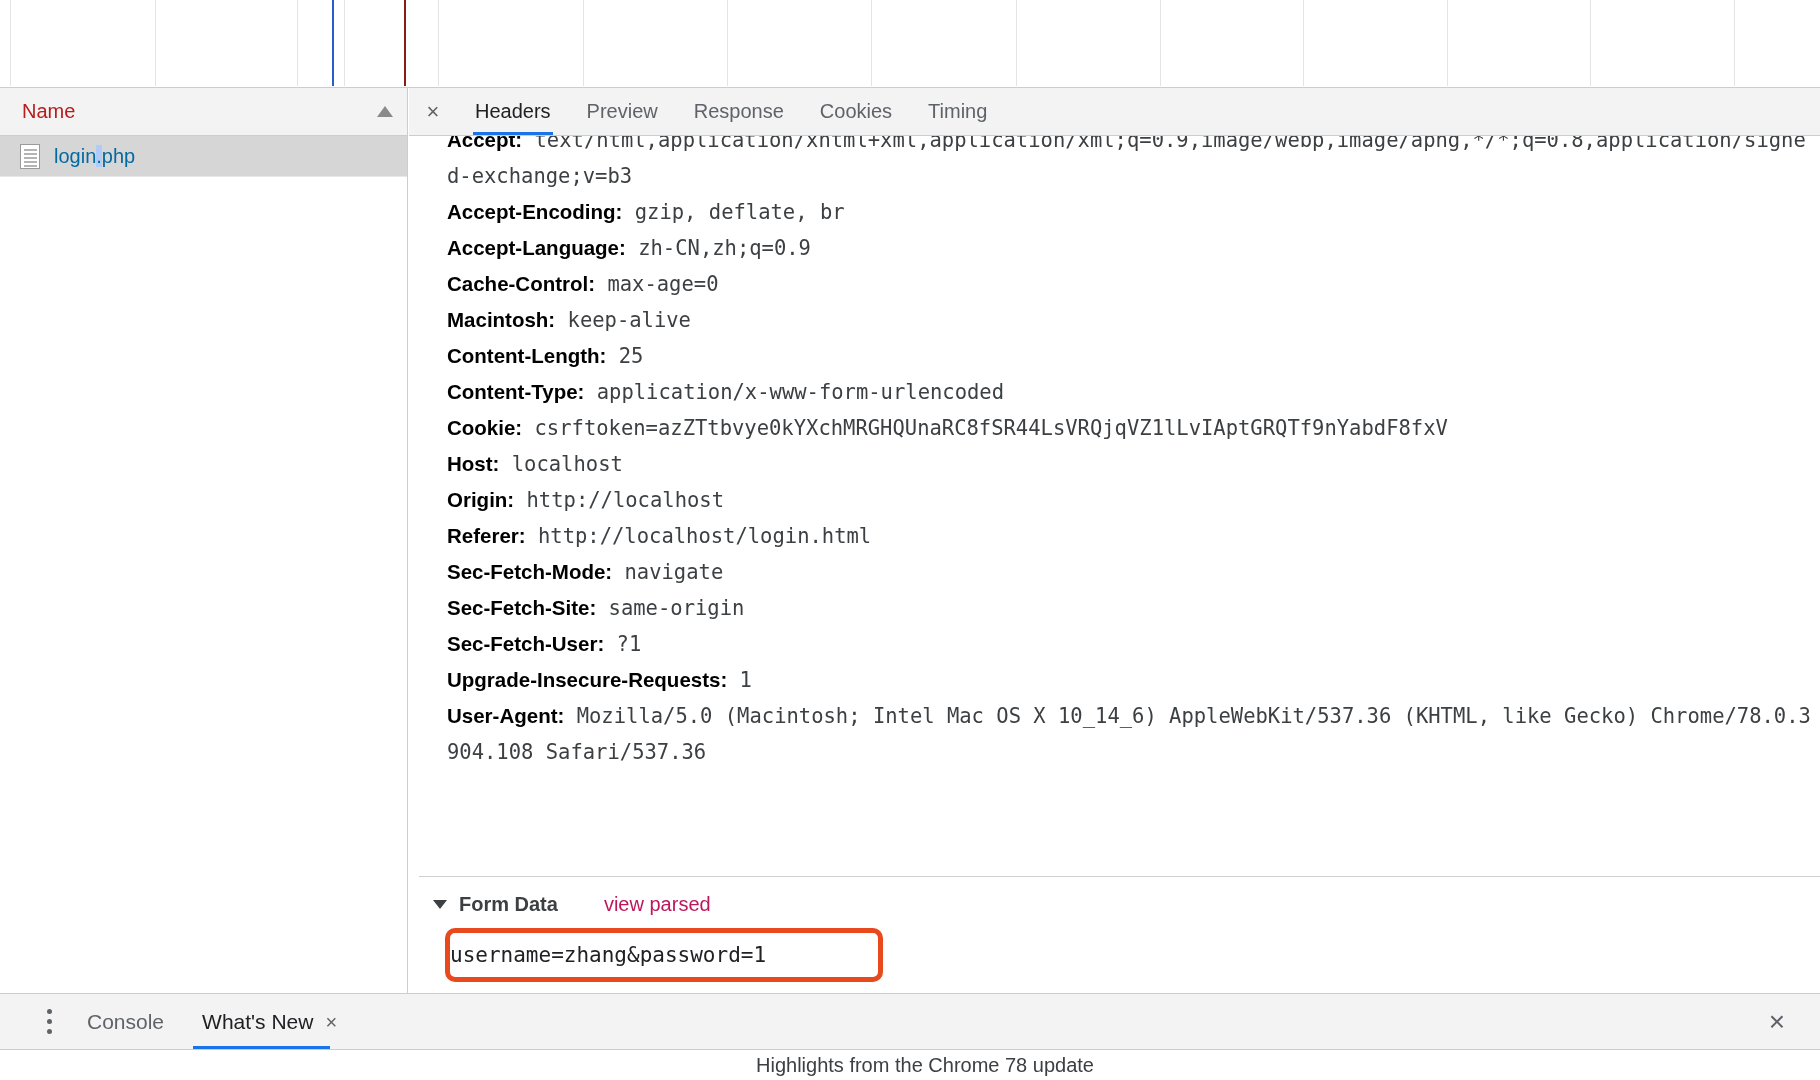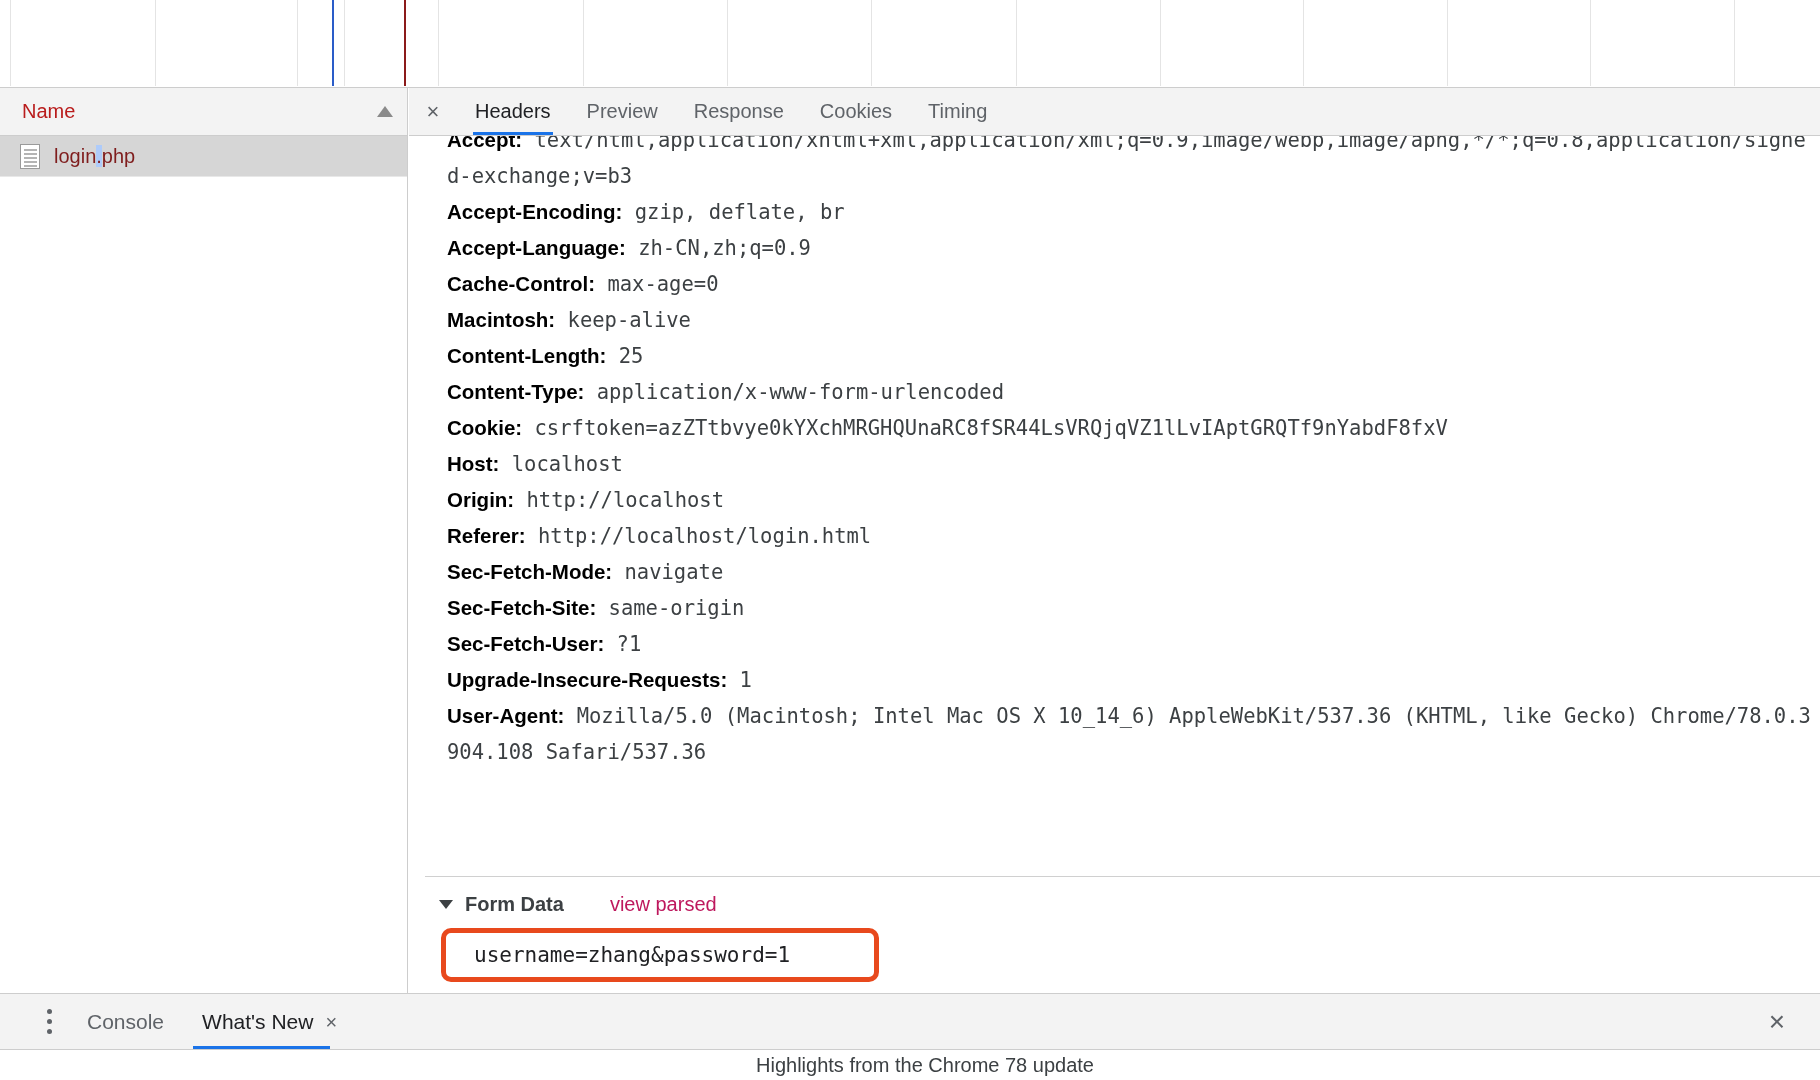--- a/index.html
+++ b/index.html
@@ -66,21 +66,21 @@
     flex: none;
   }
   .file-icon::before {
     content: "";
     position: absolute; left: 3px; top: 4px;
     width: 13px; height: 2px;
     background: #b4b4b4;
     box-shadow: 0 4px 0 #b4b4b4, 0 8px 0 #b4b4b4,
                 0 12px 0 #b4b4b4, 0 16px 0 #b4b4b4;
   }
-  .file-name { font-size: 20px; color: #7f1d1d; white-space: nowrap; text-align: right; }
+  .file-name { font-size: 20px; color: #0369a1; white-space: nowrap; text-align: right; }
   .sel-hl { background: #aecbfa; }
 
   
   .status-bar {
     position: absolute; left: 0; bottom: 0;
     width: 408px; height: 48px;
     background: #f3f3f3;
     border-top: 1px solid #cdcdcd;
     display: flex; align-items: center;
   }
@@ -143,42 +143,42 @@
     padding-right: 6px;
   }
   .hdr-name {
     font-family: "Liberation Sans", sans-serif;
     font-weight: bold;
     color: #000000;
   }
 
   
   .formdata-sec {
-    position: absolute; left: 16px; right: 0; top: 788px;
+    position: absolute; left: 10px; right: 0; top: 788px;
     height: 117px;
     border-top: 1px solid #d0d0d0;
     background: #ffffff;
     padding: 16px 0 0 10px;
   }
   .fd-head { display: flex; align-items: center; gap: 46px; padding-left: 4px; }
   .fd-caret {
     width: 0; height: 0;
     border-left: 7px solid transparent;
     border-right: 7px solid transparent;
     border-top: 9px solid #3c4043;
     margin-right: -34px;
   }
   .fd-title { font-size: 20px; font-weight: bold; color: #3c4043; }
   .fd-viewparsed { font-size: 20px; color: #be185d; }
   .fd-box {
-    margin: 12px 0 0 6px;
+    margin: 12px 0 0 16px;
     width: 438px;
     border: 5px solid #e8491d;
     border-radius: 10px;
-    padding: 10px 28px;
+    padding: 10px 0;
     background: #ffffff;
   }
   .fd-value {
     font-family: "DejaVu Sans Mono", monospace;
     font-size: 21px; color: #202124;
     white-space: nowrap;
   }
 
   
   .drawer {

